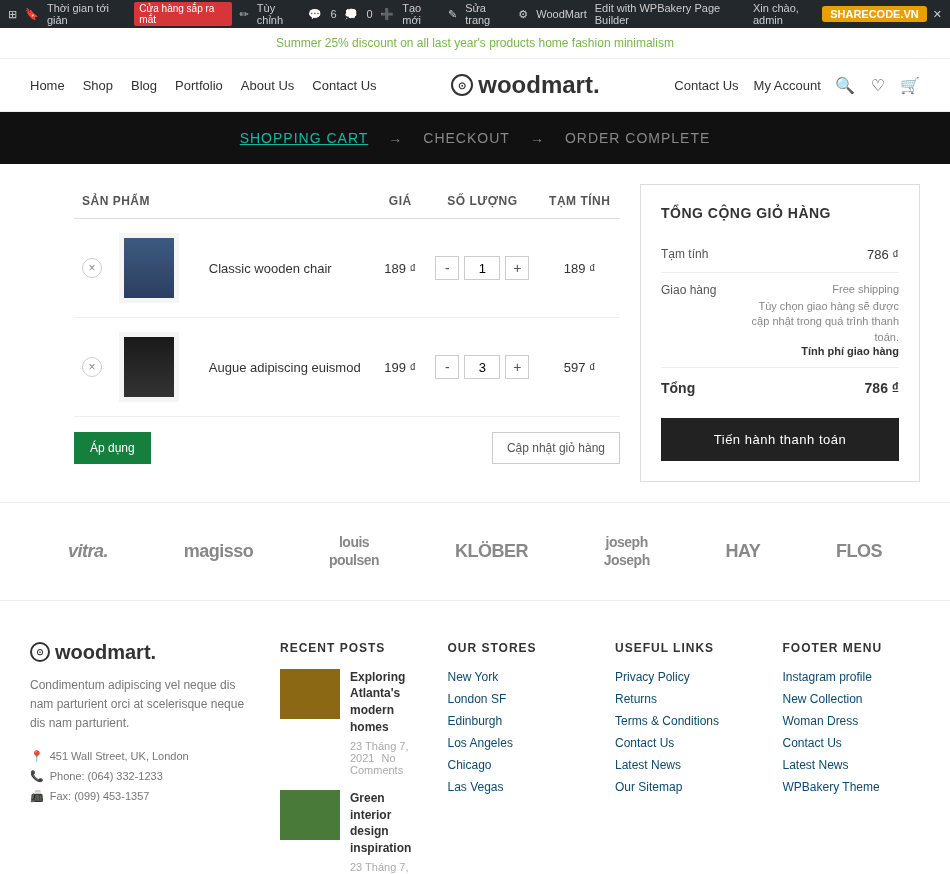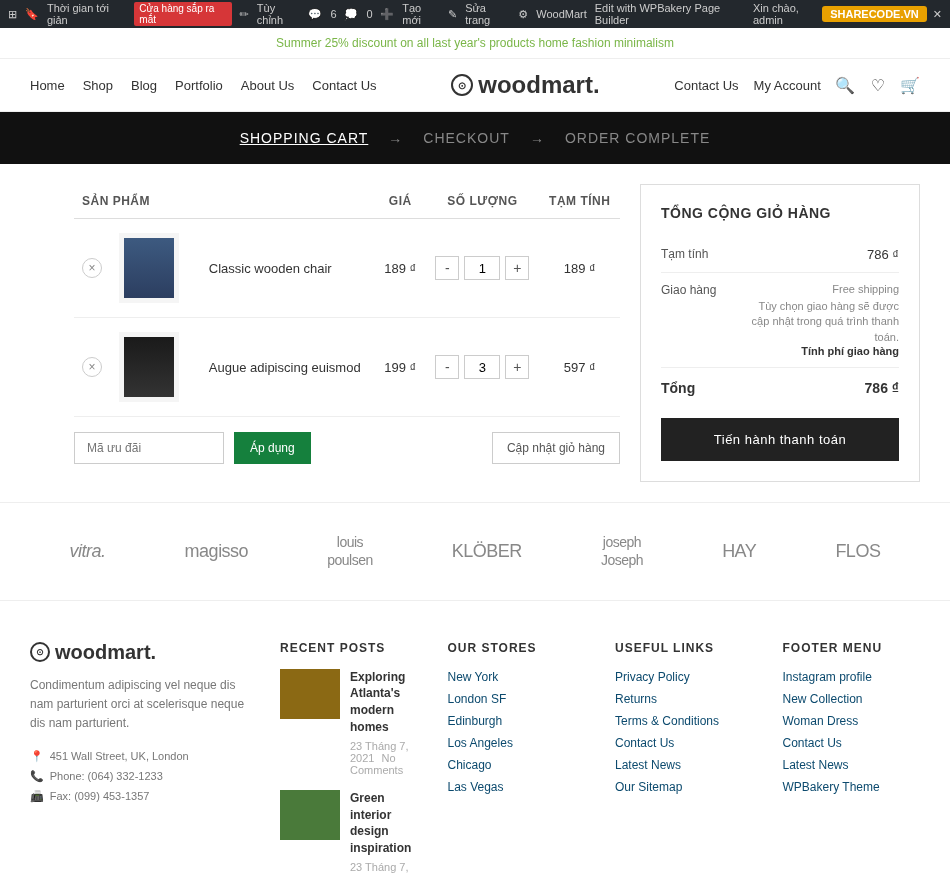--- a/index.html
+++ b/index.html
@@ -52,21 +52,21 @@
       color: #fff;
       display: flex;
       align-items: center;
       justify-content: center;
       gap: 20px;
       padding: 18px;
       font-size: 14px;
       letter-spacing: 1px;
     }
     .steps-bar .step { color: #888; }
-    .steps-bar .step.active { color: #ffffff; text-decoration: underline; }
+    .steps-bar .step.active { color: #14b8a6; text-decoration: underline; }
     .steps-bar .arrow { color: #888; }
 
     
     .main-content {
       display: flex;
       gap: 20px;
       padding: 20px 30px;
     }
 
     
@@ -110,21 +110,21 @@
 
     
     .brands-section {
       padding: 30px;
       display: flex;
       align-items: center;
       justify-content: space-around;
       border-top: 1px solid #eee;
       border-bottom: 1px solid #eee;
     }
-    .brand-name { font-size: 18px; color: #888; font-weight: normal; letter-spacing: -0.5px; }
+    .brand-name { font-size: 18px; color: #888; font-weight: bold; letter-spacing: -0.5px; }
 
     
     .footer {
       background: #fff;
       padding: 40px 30px 20px;
     }
     .footer-grid {
       display: grid;
       grid-template-columns: 220px 1fr 1fr 1fr 1fr;
       gap: 30px;
@@ -275,21 +275,20 @@
             </div>
           </td>
           <td class="total-cell">
             <span>597 ₫</span>
           </td>
         </tr>
       </tbody>
     </table>
 
     <div class="cart-actions">
-      <input class="coupon-input" type="text" placeholder="Mã ưu đãi" style="">
       <button class="apply-btn">Áp dụng</button>
       <button class="update-btn">Cập nhật giỏ hàng</button>
     </div>
   </div>
 
   <div class="cart-totals">
     <h3>TỔNG CỘNG GIỎ HÀNG</h3>
     
     <div class="totals-row">
       <span class="totals-label">Tạm tính</span>

